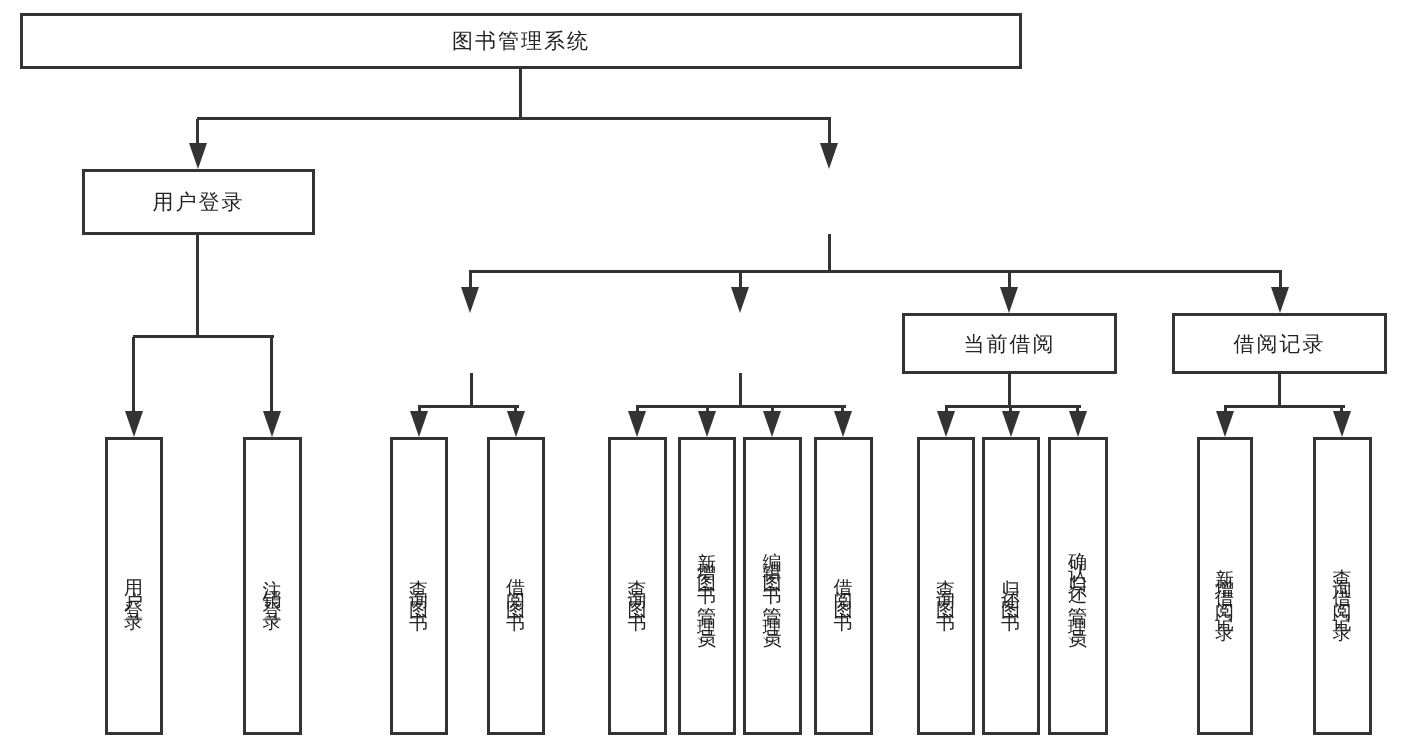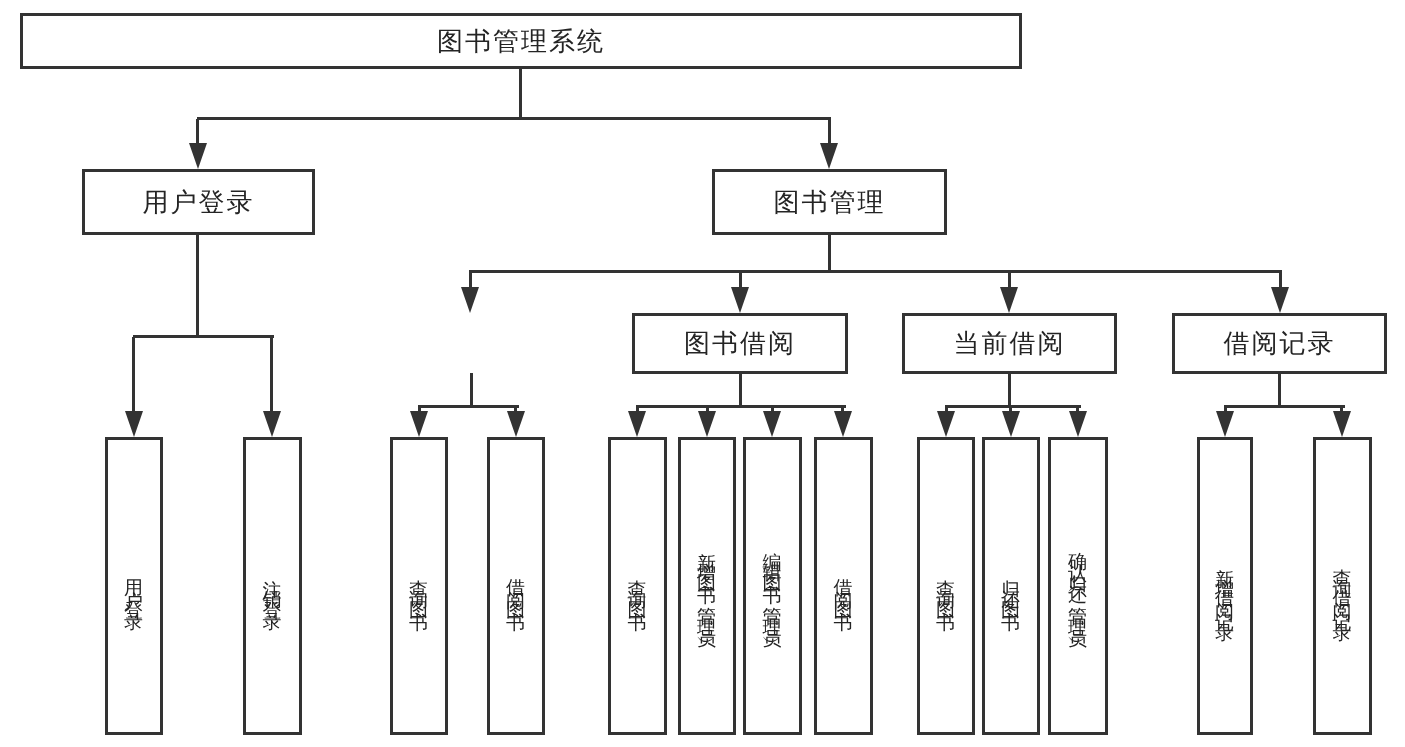--- a/index.html
+++ b/index.html
@@ -3,21 +3,21 @@
 <meta charset="utf-8">
 <style>
   html,body{margin:0;padding:0;background:#ffffff;}
   #canvas{
     position:relative;width:1405px;height:747px;background:#ffffff;overflow:hidden;
     font-family:"Liberation Sans","DejaVu Sans",sans-serif;
   }
   .box{
     position:absolute;box-sizing:border-box;border:3px solid #333333;background:#ffffff;
     display:flex;align-items:center;justify-content:center;
-    color:#242424;font-size:26px;letter-spacing:2px;z-index:2;
+    color:#242424;font-size:21px;letter-spacing:2px;z-index:2;
   }
   .vbox{
     position:absolute;box-sizing:border-box;border:3px solid #333333;background:#ffffff;
     display:flex;align-items:center;justify-content:center;
     color:#242424;z-index:2;
   }
   .vbox span{
     writing-mode:vertical-rl;text-orientation:mixed;
     font-size:19px;letter-spacing:11px;line-height:1;
   }
@@ -44,45 +44,39 @@
   <div class="vline" style="left:519px;top:69px;width:3px;height:50px;"></div>
   <div class="hline" style="left:197px;top:117px;width:634px;height:3px;"></div>
   <div class="vline" style="left:196px;top:119px;width:3px;height:25px;"></div>
   <div class="arr" style="left:189px;top:143px;"></div>
   <div class="vline" style="left:828px;top:119px;width:3px;height:25px;"></div>
   <div class="arr" style="left:820px;top:143px;"></div>
 
   <div class="box" style="left:82px;top:169px;width:233px;height:66px;">
     <span>用户登录</span>
   </div>
-  <div class="box" style="left:712px;top:169px;width:235px;height:66px;">
-    <span>图书管理</span>
-  </div>
 
   <div class="vline" style="left:196px;top:234px;width:3px;height:103px;"></div>
   <div class="hline" style="left:133px;top:335px;width:141px;height:3px;"></div>
   <div class="vline" style="left:132px;top:337px;width:3px;height:75px;"></div>
   <div class="arr" style="left:125px;top:411px;"></div>
   <div class="vline" style="left:270px;top:337px;width:3px;height:75px;"></div>
   <div class="arr" style="left:263px;top:411px;"></div>
 
   <div class="vline" style="left:828px;top:234px;width:3px;height:38px;"></div>
   <div class="hline" style="left:469px;top:270px;width:813px;height:3px;"></div>
   <div class="vline" style="left:469px;top:272px;width:3px;height:17px;"></div>
   <div class="arr" style="left:461px;top:287px;"></div>
   <div class="vline" style="left:739px;top:272px;width:3px;height:17px;"></div>
   <div class="arr" style="left:731px;top:287px;"></div>
   <div class="vline" style="left:1008px;top:272px;width:3px;height:17px;"></div>
   <div class="arr" style="left:1000px;top:287px;"></div>
   <div class="vline" style="left:1279px;top:272px;width:3px;height:17px;"></div>
   <div class="arr" style="left:1271px;top:287px;"></div>
 
-  <div class="box" style="left:632px;top:313px;width:216px;height:61px;">
-    <span>图书借阅</span>
-  </div>
   <div class="box" style="left:902px;top:313px;width:215px;height:61px;">
     <span>当前借阅</span>
   </div>
   <div class="box" style="left:1172px;top:313px;width:215px;height:61px;">
     <span>借阅记录</span>
   </div>
 
   <div class="vline" style="left:470px;top:373px;width:3px;height:34px;"></div>
   <div class="hline" style="left:418px;top:405px;width:101px;height:3px;"></div>
   <div class="vline" style="left:418px;top:407px;width:3px;height:6px;"></div>

